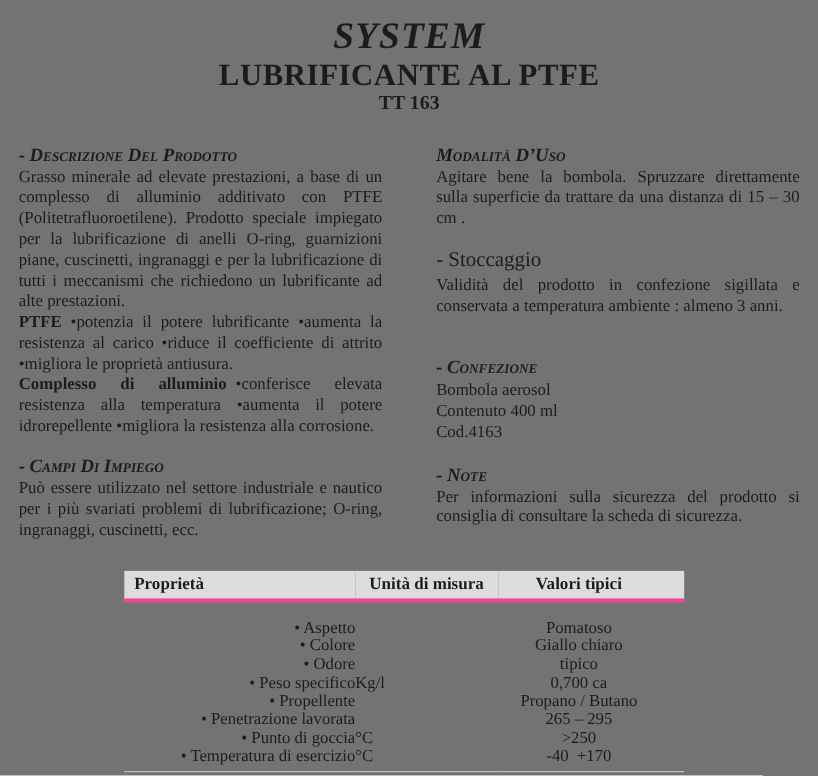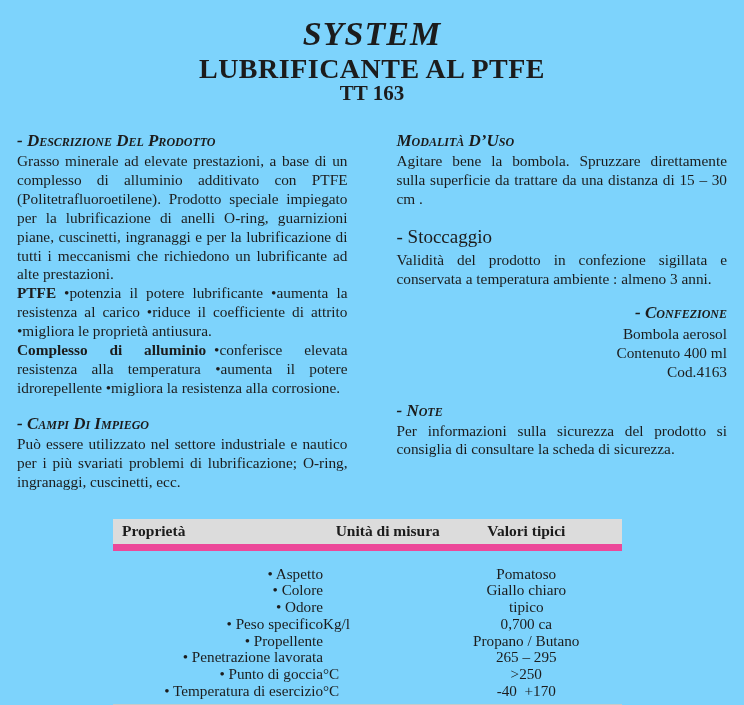--- a/index.html
+++ b/index.html
@@ -1,32 +1,32 @@
 <!DOCTYPE html>
 <html><head>
 <meta charset="utf-8">
 <style>
   html, body { margin: 0; padding: 0; background: #ffffff; }
   .page {
     position: relative;
     width: 744px;
     height: 705px;
     overflow: hidden;
-    background: #7dd3fc;
+    background: #737373;
     color: #1c1c1c;
     font-family: "Liberation Serif", "DejaVu Serif", serif;
   }
   
   .title-block { padding-top: 12px; text-align: center; }
   .brand {
     font-size: 34px; font-weight: bold; font-style: italic;
     line-height: 44px; letter-spacing: 1px;
   }
   .product { font-size: 28px; font-weight: bold; line-height: 25px; letter-spacing: 0.5px; }
-  .code    { font-size: 21px; font-weight: bold; line-height: 25px; }
+  .code    { font-size: 18px; font-weight: bold; line-height: 25px; }
 
   
   .columns {
     display: flex;
     margin-top: 25px;
     padding: 0 17px;
     gap: 49px;
   }
   .col { flex: 1; }
   .col-left  { max-width: 339px; }
@@ -38,39 +38,39 @@
     line-height: 20px; margin: 0 0 1px 0;
   }
   .body-text {
     font-size: 15.3px; line-height: 18.9px;
     text-align: justify; margin: 0;
   }
   .body-text b { margin-right: 8px; }
   .section { margin: 0; }
   .sec-campi     { margin-top: 16px; }
   .sec-stoccaggio{ margin-top: 16px; }
-  .sec-confezione{ margin-top: 14px; text-align: right; }
+  .sec-confezione{ margin-top: 35px; }
   .sec-note      { margin-top: 20px; }
   .plain-heading {
     font-size: 19px; font-weight: normal; line-height: 24px;
     margin: 0 0 2px 0;
   }
   .line { font-size: 15.3px; line-height: 19px; }
 
   
   .props-table {
     margin: 27px 0 0 113px;
     width: 509px;
     border-collapse: collapse;
     table-layout: fixed;
     border-bottom: 1px solid #c9c9c9;
   }
   .props-table thead tr {
     background: #dcdcdc;
-    border-bottom: 7px solid #ec4899;
+    border-bottom: 4px solid #ec4899;
   }
   .props-table th {
     font-size: 15.5px; font-weight: bold;
     padding: 3px 0 4px 0;
   }
   .props-table th.h-prop { width: 42%; text-align: left; padding-left: 9px; }
   .props-table th.h-unit { width: 27%; text-align: center; }
   .props-table th.h-val  { width: 31%; text-align: center; padding-right: 22px; }
   .props-table tbody:before {
     content: "\00a0"; display: block; line-height: 15px;

